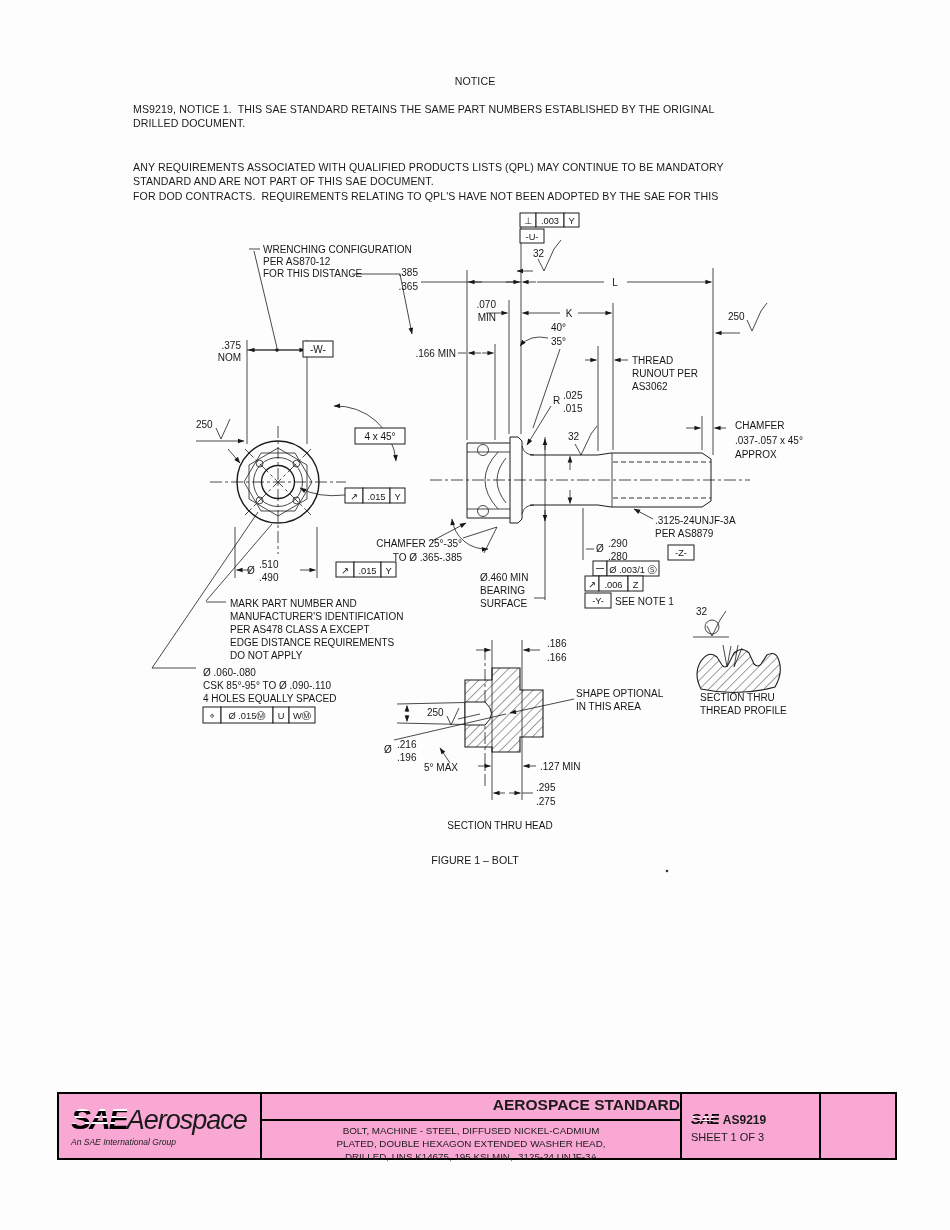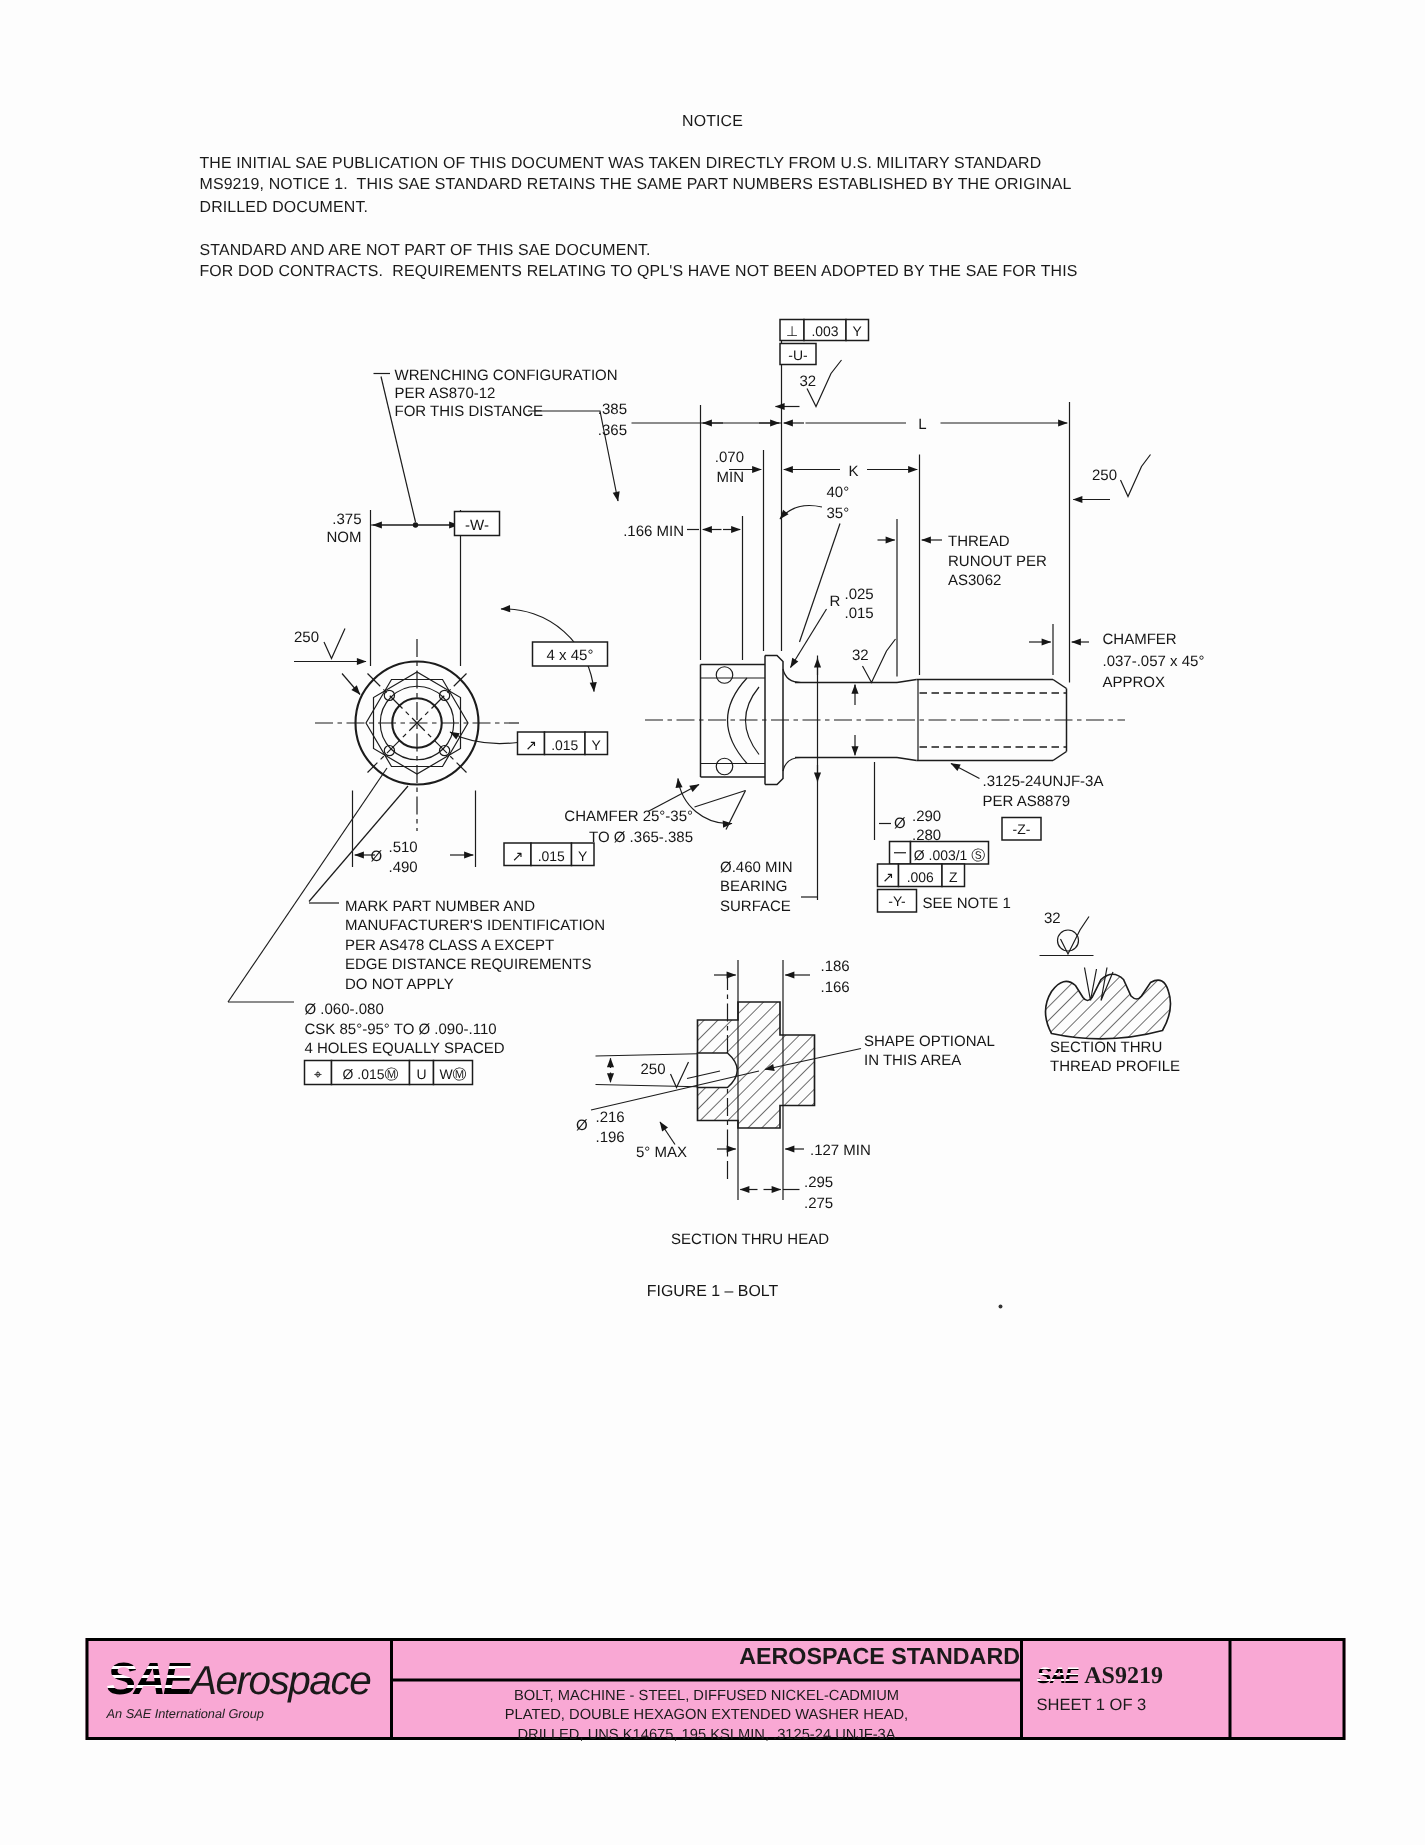--- a/index.html
+++ b/index.html
@@ -30,38 +30,38 @@
            -webkit-background-clip:text;background-clip:text;color:#000;-webkit-text-fill-color:transparent;}
   .aero{font-style:italic;font-size:27px;letter-spacing:-1px;}
   .logo-sub{font-style:italic;font-size:8.5px;margin-top:1px;color:#222;}
   #tb-mid{width:420px;border-right:2px solid #000;text-align:center;}
   #tb-mid .hd{font-weight:bold;font-size:15.5px;padding-top:2px;padding-bottom:5px;border-bottom:2px solid #000;text-align:right;}
   #tb-mid .sub{font-size:9.8px;line-height:13px;padding-top:3px;}
   #tb-num{width:139px;border-right:2px solid #000;padding-left:9px;display:flex;flex-direction:column;justify-content:center;}
   .sae-sm{font-weight:bold;font-style:italic;font-size:15px;letter-spacing:-1px;
           background:repeating-linear-gradient(180deg,#000 0 2.6px,#fff 2.6px 3.8px);
           -webkit-background-clip:text;background-clip:text;color:#000;-webkit-text-fill-color:transparent;}
-  .asnum{font-weight:bold;font-size:16px;font-family:Liberation Serif, serif;}
+  .asnum{font-weight:bold;font-size:12px;}
   .sheet{font-size:11px;margin-top:4px;}
   #tb-rev{flex:1;text-align:center;display:flex;flex-direction:column;justify-content:center;}
   .rev-l{font-weight:bold;font-size:13px;}
   .rev-v{font-weight:bold;font-size:14px;}
 </style>
 </head>
 <body>
 
 <div id="page">
 
   <div id="notice-title" class="abs pline">NOTICE</div>
   <div id="para1" class="abs">
-    <div class="pline">THE INITIAL SAE PUBLICATION OF THIS DOCUMENT WAS TAKEN DIRECTLY FROM U.S. MILITARY STANDARD</div>
     <div class="pline">MS9219, NOTICE 1.  THIS SAE STANDARD RETAINS THE SAME PART NUMBERS ESTABLISHED BY THE ORIGINAL</div>
     <div class="pline">DRILLED DOCUMENT.</div>
   </div>
   <div id="para2" class="abs">
+    <div class="pline">ANY REQUIREMENTS ASSOCIATED WITH QUALIFIED PRODUCTS LISTS (QPL) MAY CONTINUE TO BE MANDATORY</div>
     <div class="pline">STANDARD AND ARE NOT PART OF THIS SAE DOCUMENT.</div>
     <div class="pline">FOR DOD CONTRACTS.  REQUIREMENTS RELATING TO QPL'S HAVE NOT BEEN ADOPTED BY THE SAE FOR THIS</div>
   </div>
 
   <svg class="abs" style="top:0;left:0" width="950" height="1230" viewBox="0 0 950 1230">
     <defs>
       <marker id="arr" viewBox="0 0 10 10" refX="9.5" refY="5" markerWidth="9" markerHeight="8" orient="auto-start-reverse">
         <path d="M0,1.3 L10,5 L0,8.7 z" fill="#161616"></path>
       </marker>
       <pattern id="hatch" width="6.5" height="6.5" patternTransform="rotate(45)" patternUnits="userSpaceOnUse">

